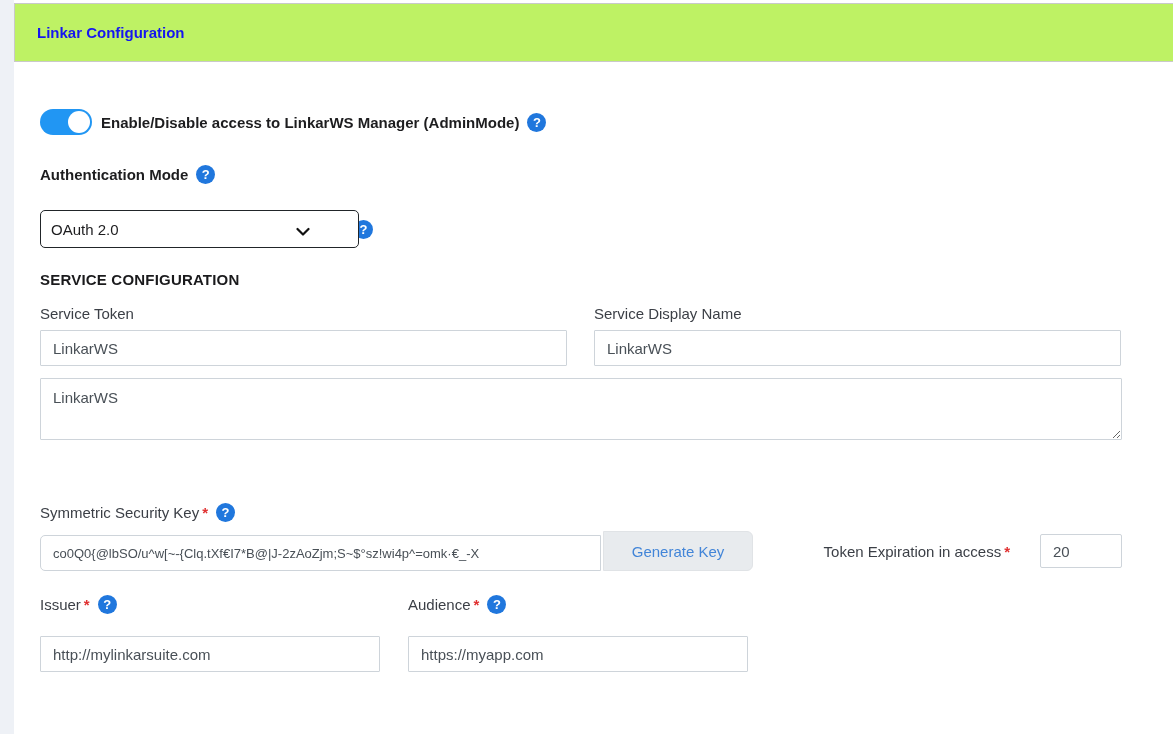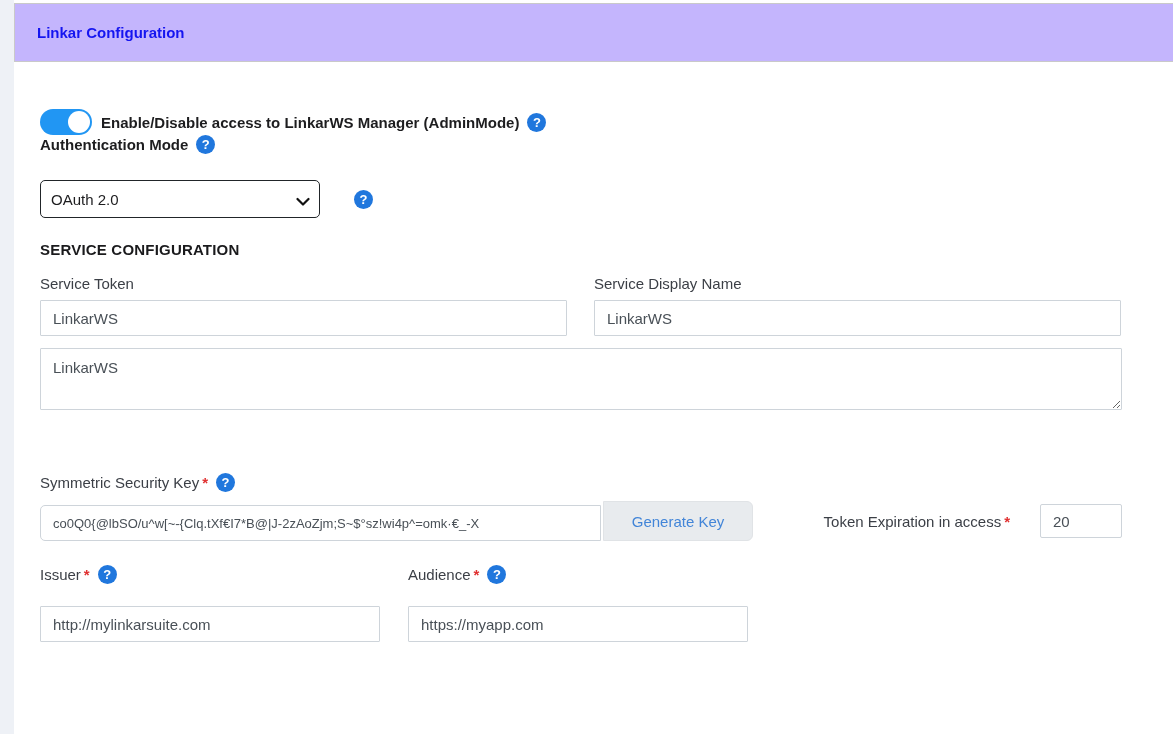--- a/index.html
+++ b/index.html
@@ -19,21 +19,21 @@
     background: #ffffff;
   }
   .header {
     margin-top: 3px;
     height: 59px;
     border-top: 1px solid #c9c9c9;
     border-left: 1px solid #c9c9c9;
     border-bottom: 1px solid #c9c9c9;
     display: flex; align-items: center;
     padding-left: 22px;
-    background: #c4b5fd;
+    background: #bef264;
   }
   .page-title {
     color: #1515f0;
     font-size: 15px;
     font-weight: bold;
   }
   .content {
     padding: 0 51px 0 26px;
   }
   
@@ -49,26 +49,26 @@
     background: #ffffff;
   }
   .toggle-label { margin-left: 9px; font-size: 15px; font-weight: bold; color: #1d1d1f; }
   .help-icon {
     display: inline-flex; align-items: center; justify-content: center;
     width: 19px; height: 19px; border-radius: 50%;
     background: #2077dd; color: #ffffff;
     font-size: 13px; font-weight: bold; line-height: 1;
     margin-left: 8px; flex: 0 0 auto; cursor: pointer;
   }
-  .auth-label-row { display: flex; align-items: center; }
+  .auth-label-row { margin-top: 30px; display: flex; align-items: center; }
   .bold-label { font-size: 15px; font-weight: bold; color: #1d1d1f; }
   .select-row { margin-top: 26px; display: flex; align-items: center; }
   .select-wrap { position: relative; width: 280px; }
   select.auth-select {
-    width: 280px; height: 38px;
+    width: 319px; height: 38px;
     border: 1px solid #212529; border-radius: 5px;
     background: #ffffff; font-size: 15px; color: #1d1d1f;
     padding: 0 30px 0 10px;
     -webkit-appearance: none; -moz-appearance: none; appearance: none;
     font-family: "Liberation Sans", sans-serif;
     cursor: pointer;
   }
   .select-chevron {
     position: absolute; right: 10px; top: 13px; pointer-events: none;
   }

